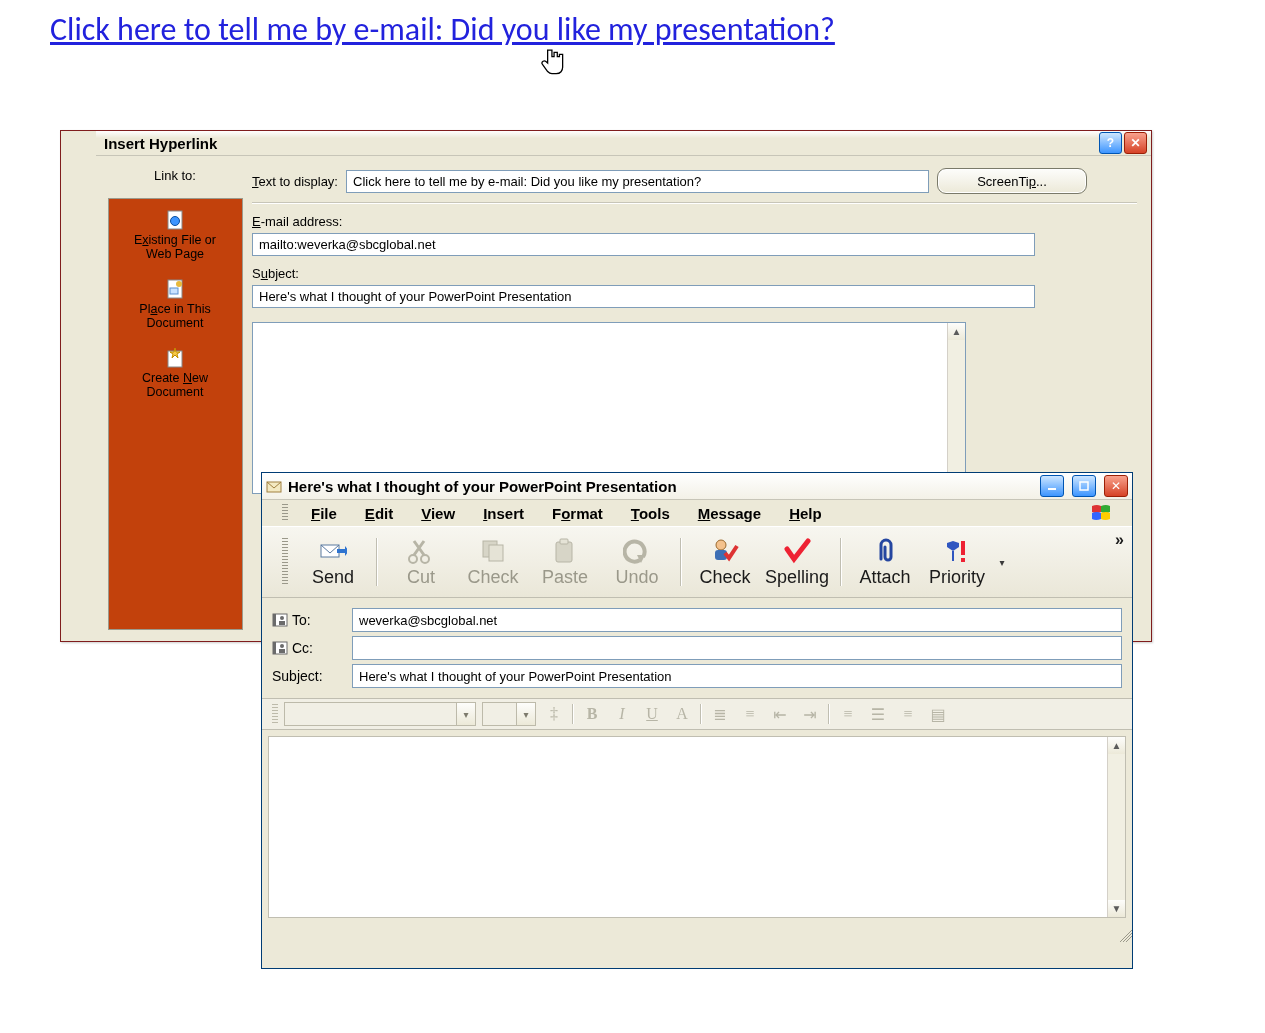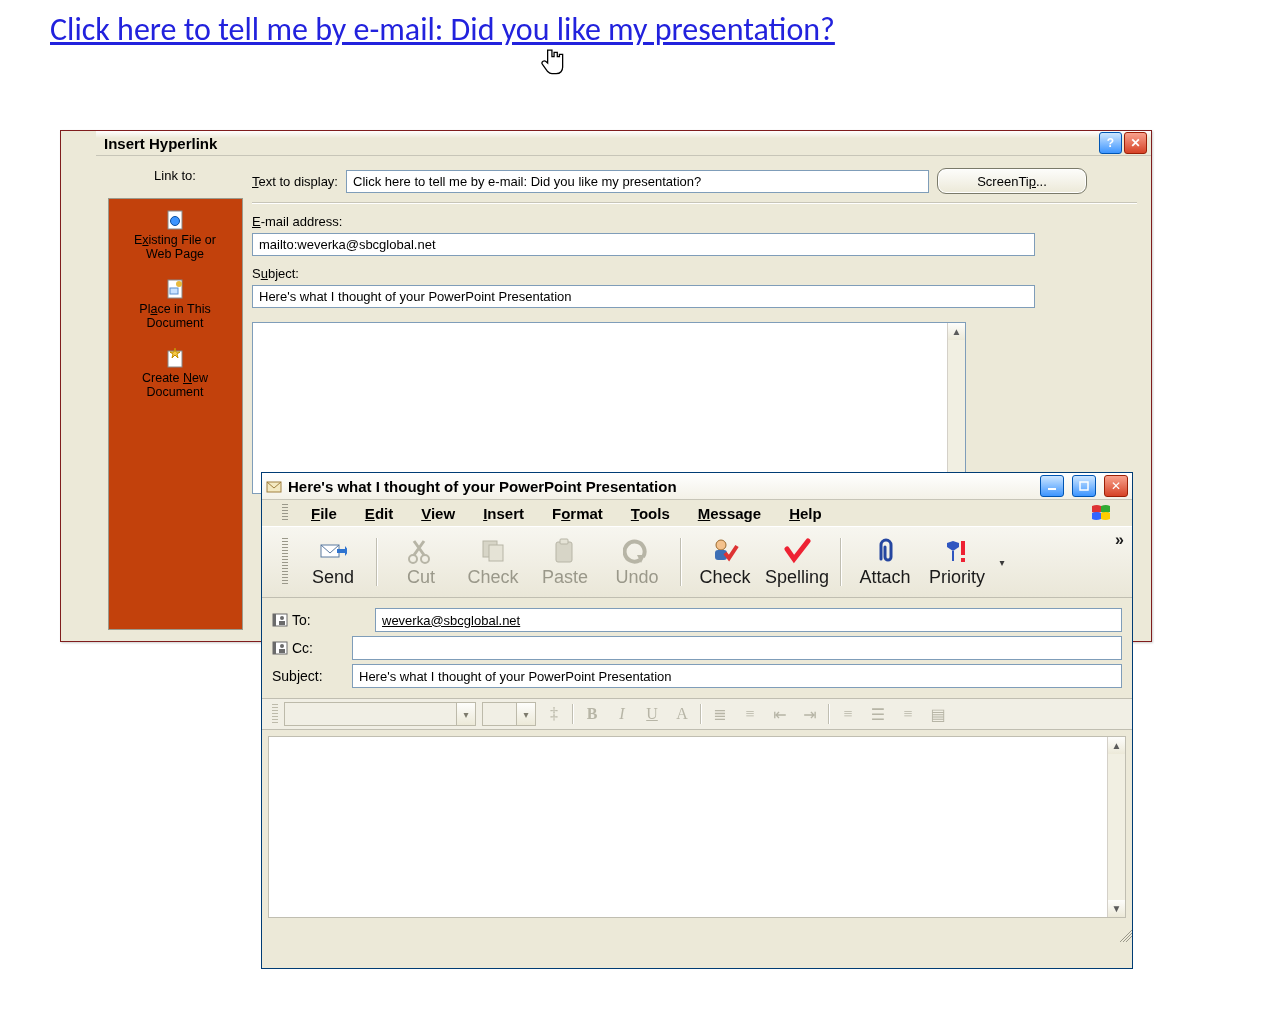--- a/index.html
+++ b/index.html
@@ -452,21 +452,21 @@
     <div class="hr-row">
       <span class="hlab">
         <svg class="addr-ic" viewBox="0 0 16 14">
           <rect x="1" y="1" width="14" height="12" fill="#fff" stroke="#6b6b6b"></rect>
           <rect x="1" y="1" width="3" height="12" fill="#6b6b6b"></rect>
           <circle cx="10" cy="5" r="2" fill="#6b6b6b"></circle>
           <rect x="7" y="8" width="6" height="4" fill="#6b6b6b"></rect>
         </svg>
         <span>To:</span>
       </span>
-      <input type="text" style="text-decoration: underline; margin-left: 23px;" value="weverka@sbcglobal.net">
+      <input type="text" style="" value="weverka@sbcglobal.net">
     </div>
     <div class="hr-row">
       <span class="hlab">
         <svg class="addr-ic" viewBox="0 0 16 14">
           <rect x="1" y="1" width="14" height="12" fill="#fff" stroke="#6b6b6b"></rect>
           <rect x="1" y="1" width="3" height="12" fill="#6b6b6b"></rect>
           <circle cx="10" cy="5" r="2" fill="#6b6b6b"></circle>
           <rect x="7" y="8" width="6" height="4" fill="#6b6b6b"></rect>
         </svg>
         <span>Cc:</span>

